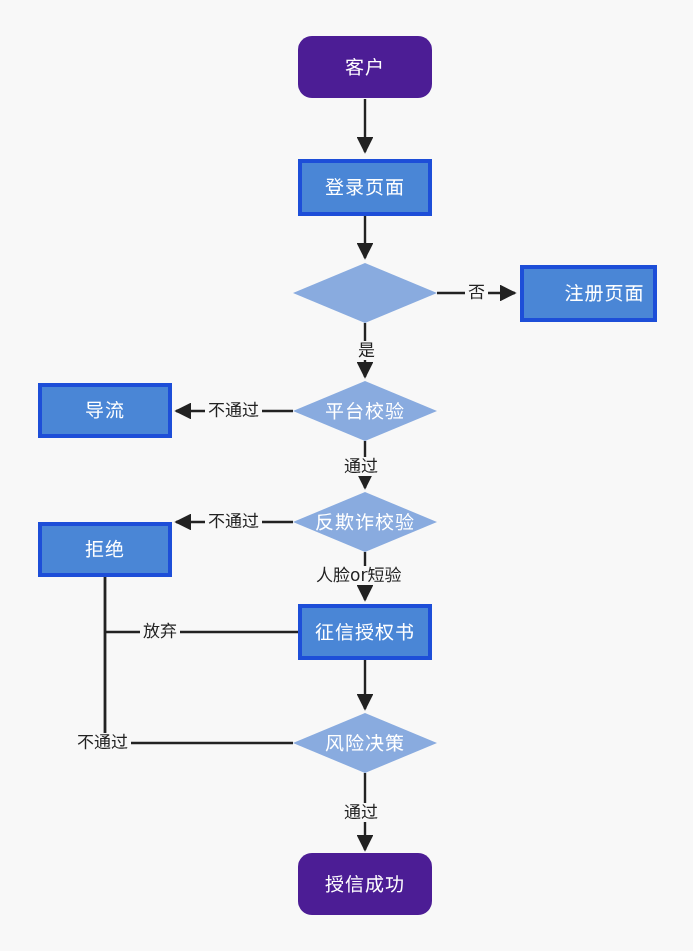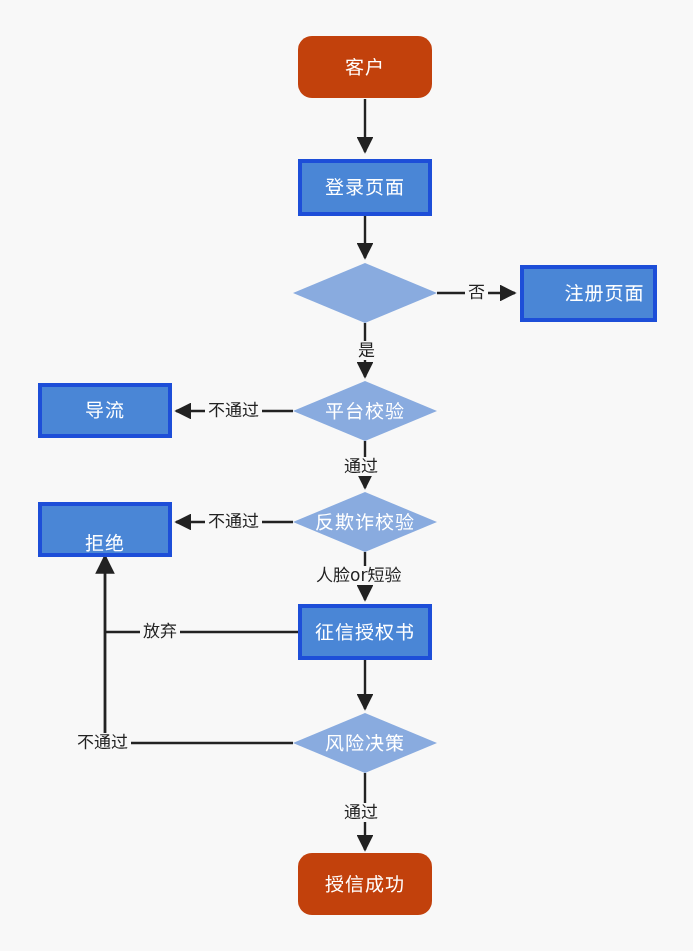--- a/index.html
+++ b/index.html
@@ -35,21 +35,21 @@
     justify-content: center;
     color: #ffffff;
     font-size: 19px;
     font-weight: 400;
     letter-spacing: 1px;
     line-height: 1;
     white-space: nowrap;
     user-select: none;
   }
   .node-terminal {
-    background: #c2410c;
+    background: #4c1d95;
     border-radius: 14px;
   }
   .node-process {
     background: #4a86d6;
     border: 4px solid #1d4ed8;
   }
   .node-decision {
     background: transparent;
     border: none;
   }
@@ -133,21 +133,21 @@
   </div>
 
   <div class="node node-process" style="left:38px; top:383px; width:134px; height:55px;">
     <span>导流</span>
   </div>
 
   <div class="node node-decision" style="left:293px; top:492px; width:144px; height:60px;">
     <span class="decision-label">反欺诈校验</span>
   </div>
 
-  <div class="node node-process" style="left:38px; top:502px; width:134px; height:55px;align-items:flex-end;">
+  <div class="node node-process" style="left:38px; top:522px; width:134px; height:55px;">
     <span>拒绝</span>
   </div>
 
   <div class="node node-process" style="left:298px; top:604px; width:134px; height:56px;">
     <span>征信授权书</span>
   </div>
 
   <div class="node node-decision" style="left:293px; top:713px; width:144px; height:60px;">
     <span class="decision-label">风险决策</span>
   </div>

